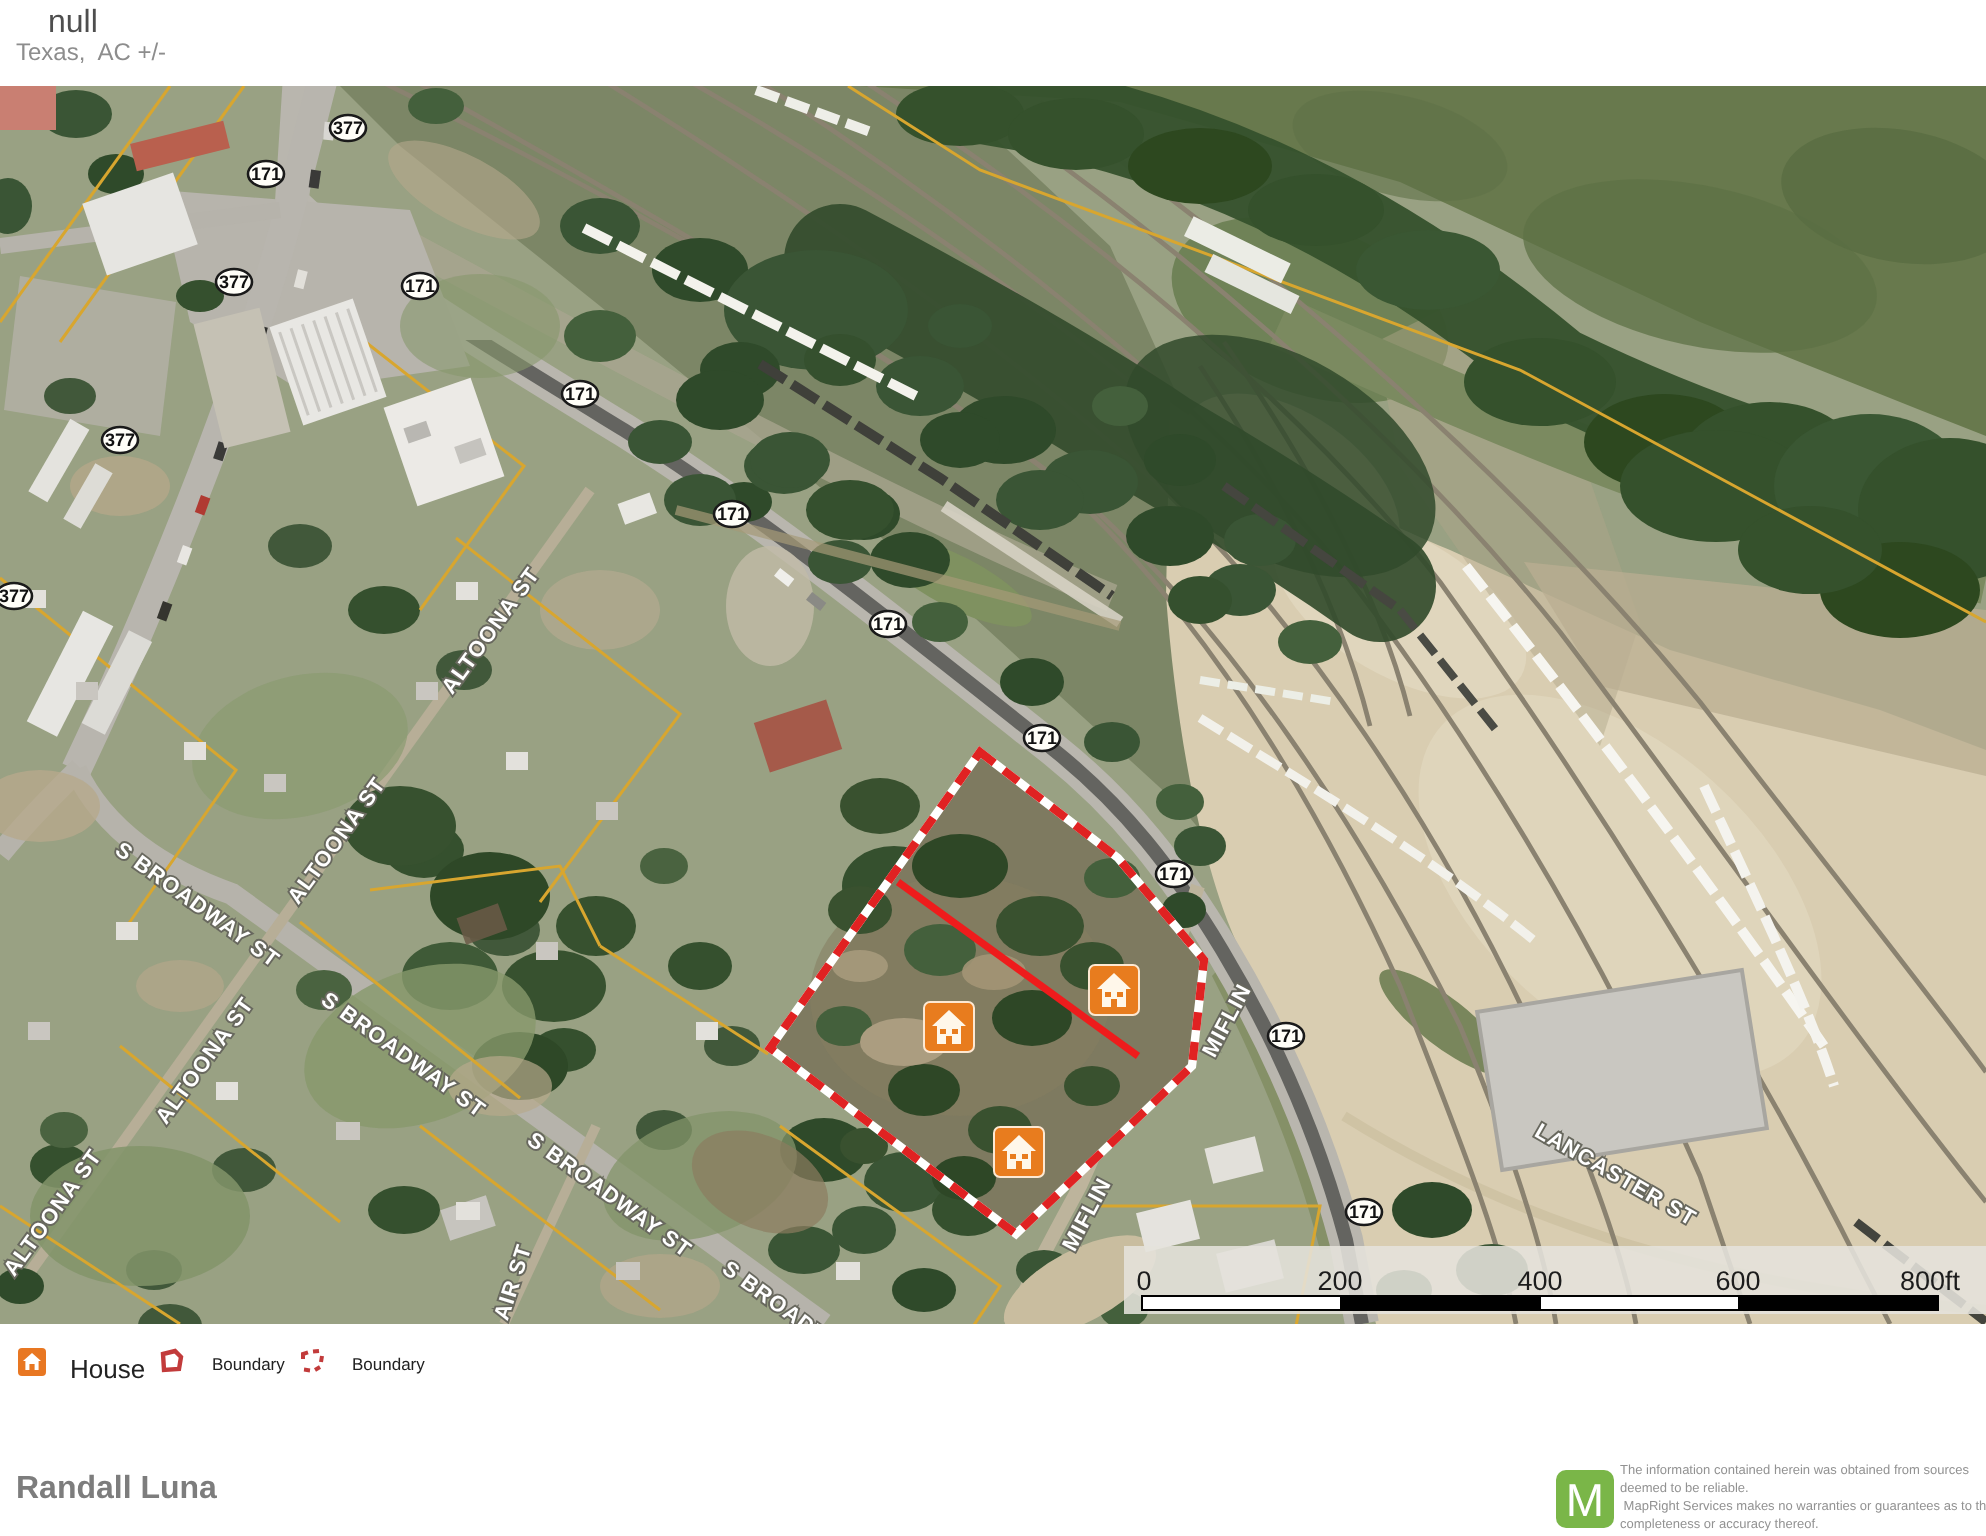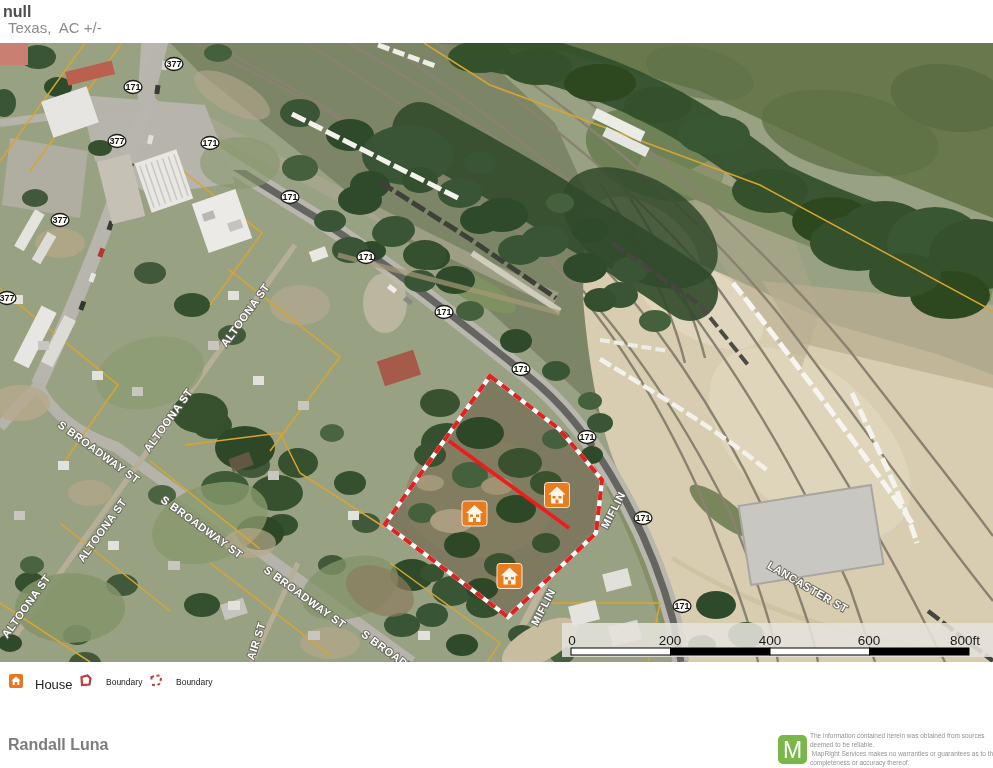--- a/index.html
+++ b/index.html
@@ -1,20 +1,20 @@
 <!DOCTYPE html>
 <html><head><meta charset="utf-8"><title>map</title><style>
 html,body{margin:0;padding:0;width:993px;height:768px;background:#fff;overflow:hidden;font-family:"Liberation Sans",sans-serif}
 .abs{position:absolute}
 </style></head>
 <body>
 
-<div class="abs" style="left:3px;top:3px;font-size:16px;font-weight:bold;color:#4e4e4e">null</div>
-
-<div class="abs" style="left:8px;top:19px;font-size:15px;color:#8d8d8d">Texas,&nbsp; AC +/-</div>
+<div class="abs" style="left:24px;top:3px;font-size:16px;font-weight:normal;color:#4e4e4e">null</div>
+
+<div class="abs" style="left:8px;top:19px;font-size:12px;color:#8d8d8d">Texas,&nbsp; AC +/-</div>
 
 <svg class="abs" style="left:0;top:43px" width="993" height="619" viewBox="0 0 993 619">
 
 <rect x="0" y="0" width="993" height="619" fill="#99a183"></rect>
 
 <polygon points="170,0 470,0 555,80 600,180 625,300 640,420 590,360 470,250 300,110 200,30" fill="#7c8666"></polygon>
 
 <polygon points="430,0 993,0 993,175 960,162 850,118 700,48 560,8" fill="#68794d"></polygon>
 
 <ellipse cx="655" cy="112" rx="72" ry="42" fill="#6f8257" transform="rotate(20 655 112)"></ellipse>

